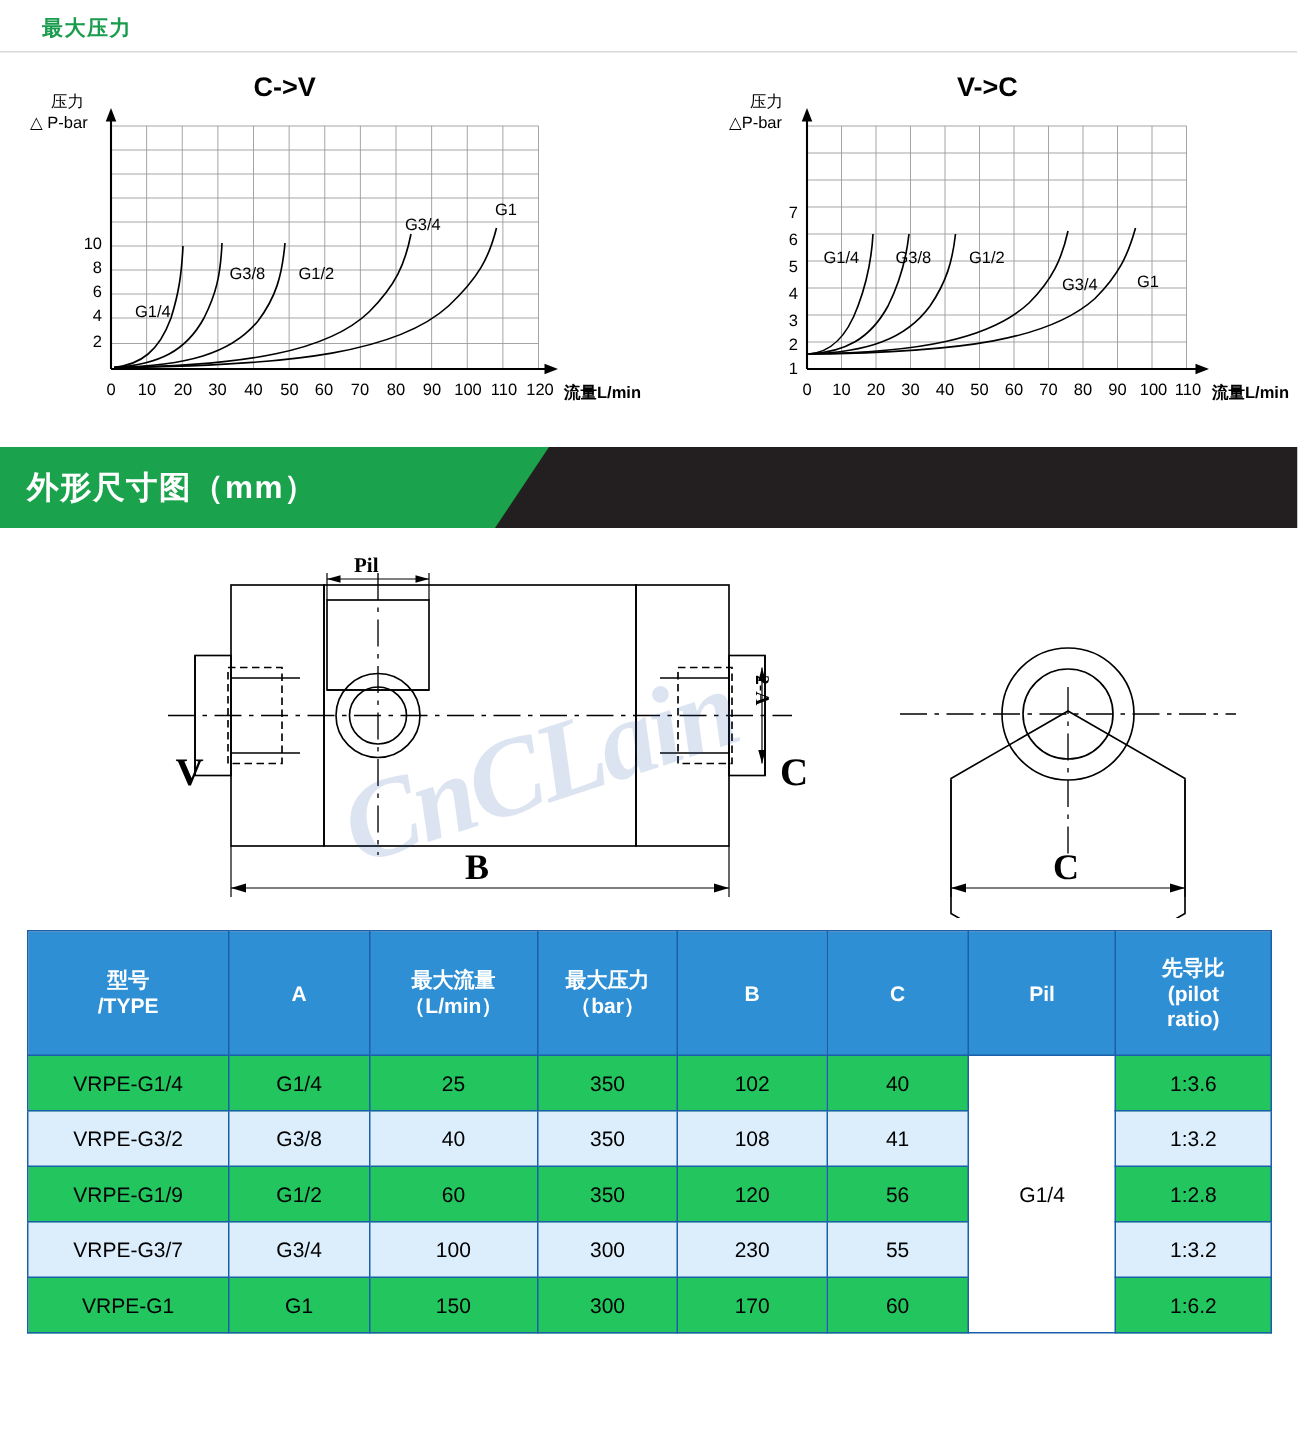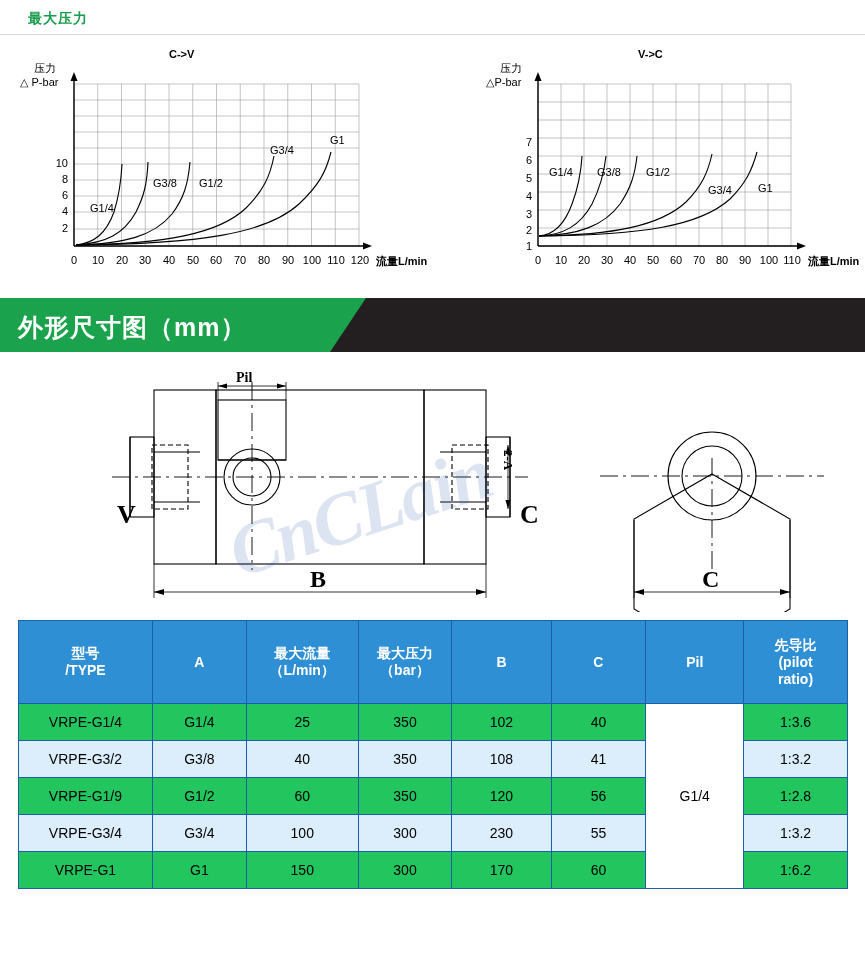--- a/index.html
+++ b/index.html
@@ -39,21 +39,21 @@
   .curve-box {
     position: absolute;
     top: 44px;
     height: 240px;
   }
   #curve-left  { left: 14px;  width: 420px; }
   #curve-right { left: 440px; width: 420px; margin-left: 38px; }
 
   .curve-caption {
     position: absolute;
-    font-size: 11px;
+    font-size: 18px;
     font-weight: bold;
     font-family: "Liberation Sans", sans-serif;
   }
   .axis-label {
     position: absolute;
     font-size: 11px;
     line-height: 13px;
   }
   .x-title {
     position: absolute;
@@ -93,21 +93,21 @@
   #dim-header-tri {
     position: absolute;
     left: 330px; top: 0;
     width: 0; height: 0;
     border-top: 54px solid #1aa24c;
     border-right: 36px solid transparent;
   }
   #dim-header-text {
     position: absolute;
     left: 18px; top: 13px;
-    font-size: 25px;
+    font-size: 21px;
     font-weight: bold;
     color: #ffffff;
     letter-spacing: 1px;
   }
 
   #dim-section {
     position: absolute;
     left: 0; top: 352px;
     width: 865px; height: 260px;
   }
@@ -480,21 +480,21 @@
     <tr>
       <td>VRPE-G1/9</td>
       <td>G1/2</td>
       <td>60</td>
       <td>350</td>
       <td>120</td>
       <td>56</td>
       <td>1:2.8</td>
     </tr>
     <tr class="alt">
-      <td>VRPE-G3/4</td>
+      <td>VRPE-G3/7</td>
       <td>G3/4</td>
       <td>100</td>
       <td>300</td>
       <td>230</td>
       <td>55</td>
       <td>1:3.2</td>
     </tr>
     <tr>
       <td>VRPE-G1</td>
       <td>G1</td>

